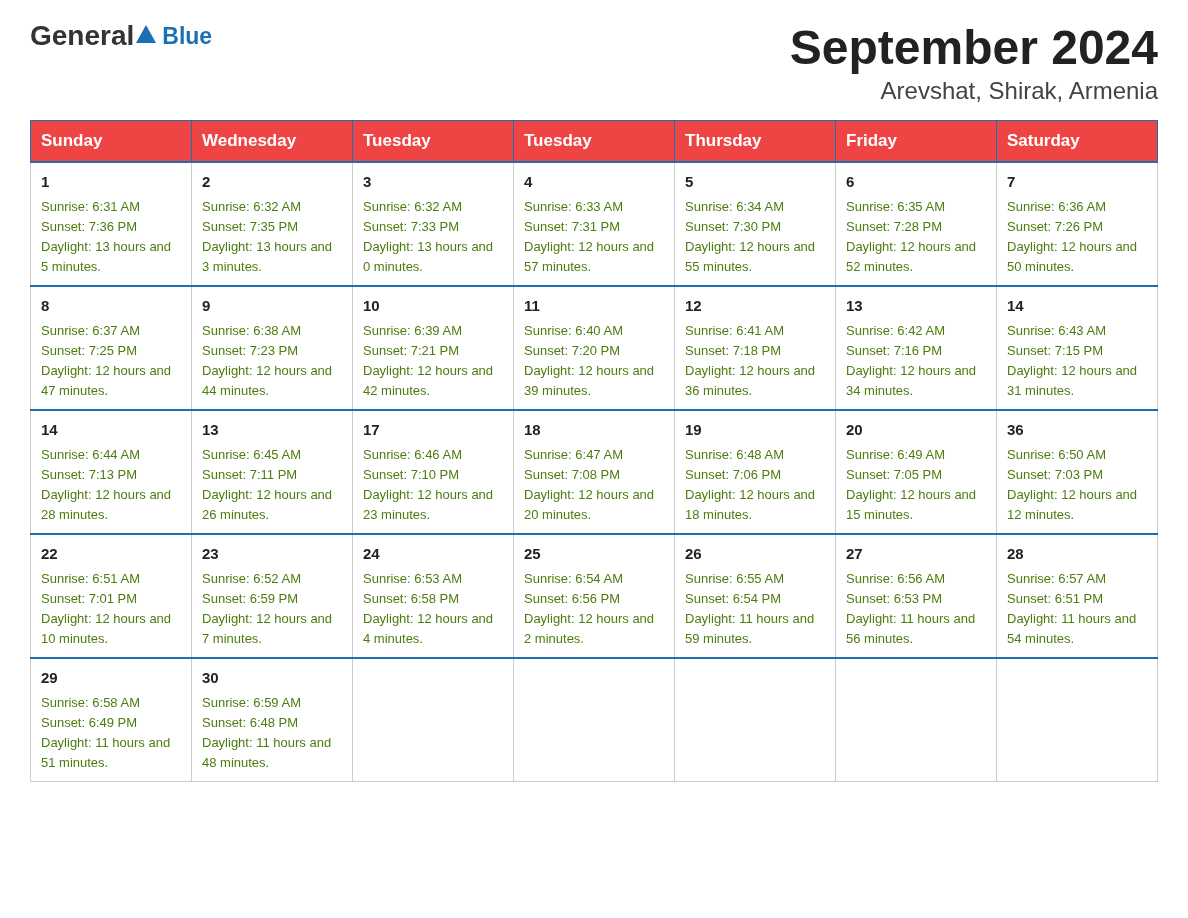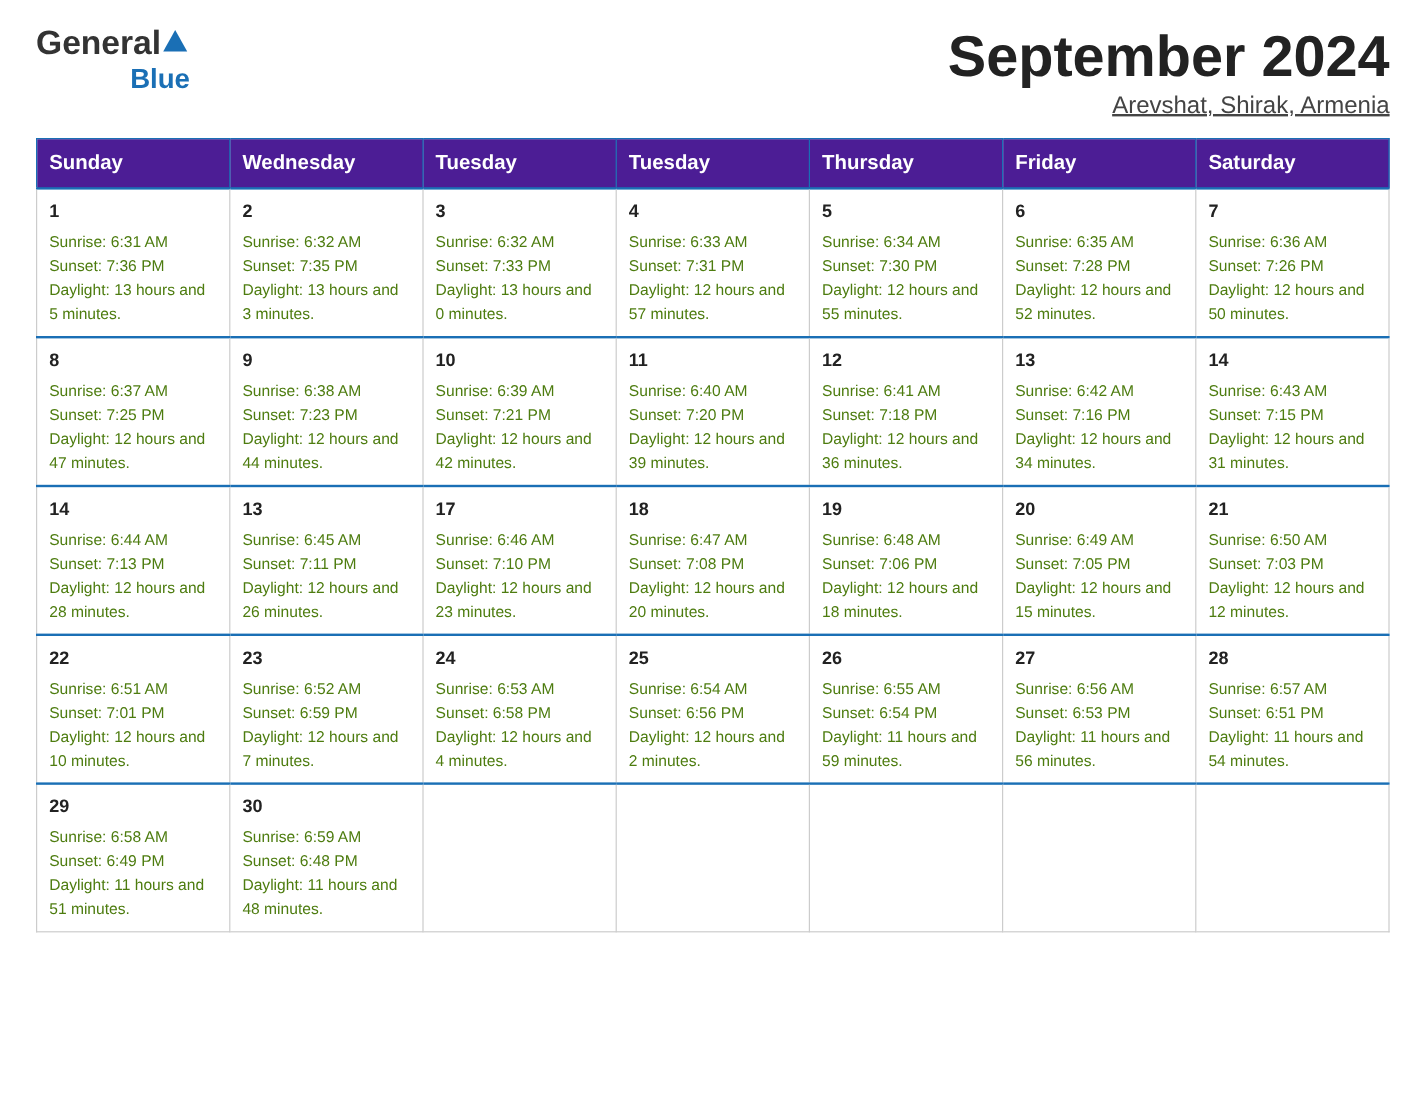--- a/index.html
+++ b/index.html
@@ -17,54 +17,53 @@
       align-items: flex-start;
       margin-bottom: 10px;
     }
     .logo-text-general {
       font-size: 28px;
       font-weight: bold;
       color: #333;
     }
     .logo-block {
       display: flex;
-      flex-direction: column;
-      align-items: flex-end;
+      flex-direction: row;
+      align-items: center;
     }
     .logo-line1 {
       display: flex;
       align-items: center;
     }
     .logo-line2 {
       font-size: 23px;
       font-weight: bold;
       color: #1a6fb5;
       margin-left: 4px;
     }
     .title-block {
       text-align: right;
     }
     .title-month {
       font-size: 48px;
       font-weight: bold;
       color: #222;
     }
     .title-location {
-      font-size: 20px;
+      font-size: 24px;
       color: #444;
       margin-top: 2px;
-      text-decoration: underline;
     }
     .calendar-table {
       width: 100%;
       border-collapse: collapse;
       margin-top: 15px;
     }
     .calendar-table th {
-      background-color: #4c1d95;
+      background-color: #ef4444;
       color: #fff;
       font-size: 17px;
       font-weight: bold;
       padding: 10px 10px;
       text-align: left;
       border: 1px solid #1a6fb5;
     }
     .calendar-table td {
       vertical-align: top;
       padding: 8px 10px;
@@ -208,21 +207,21 @@
       </td>
         <td>
         <span class="day-num">19</span>
         <span class="day-info">Sunrise: 6:48 AM<br>Sunset: 7:06 PM<br>Daylight: 12 hours and 18 minutes.</span>
       </td>
         <td>
         <span class="day-num">20</span>
         <span class="day-info">Sunrise: 6:49 AM<br>Sunset: 7:05 PM<br>Daylight: 12 hours and 15 minutes.</span>
       </td>
         <td>
-        <span class="day-num">21</span>
+        <span class="day-num">36</span>
         <span class="day-info">Sunrise: 6:50 AM<br>Sunset: 7:03 PM<br>Daylight: 12 hours and 12 minutes.</span>
       </td>
       </tr>
       <tr>
         <td>
         <span class="day-num">22</span>
         <span class="day-info">Sunrise: 6:51 AM<br>Sunset: 7:01 PM<br>Daylight: 12 hours and 10 minutes.</span>
       </td>
         <td>
         <span class="day-num">23</span>

